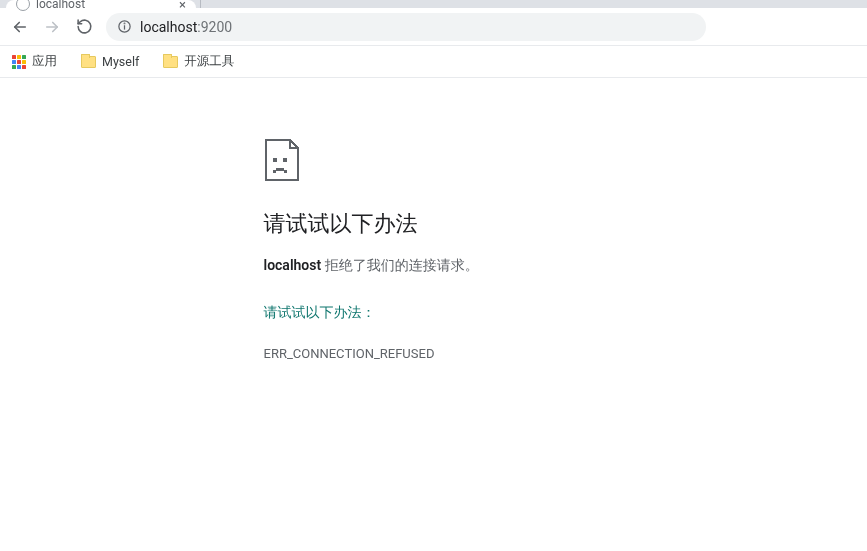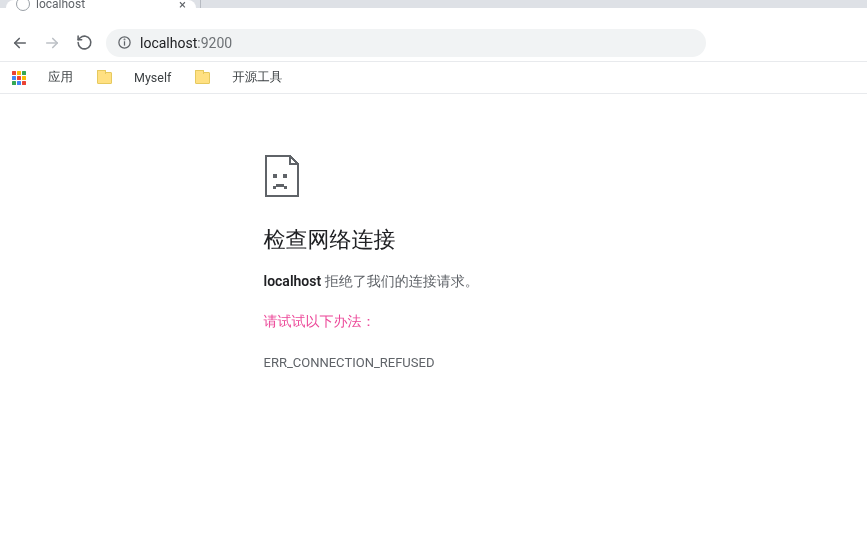--- a/index.html
+++ b/index.html
@@ -56,21 +56,20 @@
       margin-left: 4px;
     }
     
     .toolbar {
       height: 38px;
       display: flex;
       align-items: center;
       padding: 0 6px;
       gap: 4px;
       border-bottom: 1px solid #e8eaed;
-      margin-top: 16px;
     }
     .nav-btn {
       width: 28px;
       height: 28px;
       display: flex;
       align-items: center;
       justify-content: center;
       border-radius: 50%;
       color: #5f6368;
       cursor: pointer;
@@ -112,21 +111,21 @@
       display: flex;
       align-items: center;
       padding: 0 8px;
       gap: 16px;
       border-bottom: 1px solid #e8eaed;
       font-size: 12.5px;
     }
     .bm-item {
       display: flex;
       align-items: center;
-      gap: 22px;
+      gap: 6px;
       color: #3c4043;
       cursor: pointer;
       padding: 2px 4px;
     }
     .apps-icon {
       width: 14px;
       height: 14px;
       display: grid;
       grid-template-columns: repeat(3, 1fr);
       grid-template-rows: repeat(3, 1fr);
@@ -178,26 +177,26 @@
     h1.error-title {
       font-size: 22px;
       font-weight: 400;
       color: #202124;
       margin-bottom: 18px;
       line-height: 1.3;
     }
     .error-sub {
       font-size: 14px;
       color: #5f6368;
-      margin-bottom: 22px;
+      margin-bottom: 29px;
     }
     .error-sub b { color: #202124; font-weight: 600; }
     .try-title {
       font-size: 14px;
-      color: #ec4899;
+      color: #0f766e;
       margin-bottom: 24px;
     }
     ul.suggestions {
       list-style: disc;
       padding-left: 36px;
       color: #5f6368;
       font-size: 14px;
       line-height: 1.7;
     }
     ul.suggestions li.link a {
@@ -292,21 +291,21 @@
 
         <rect x="9" y="20" width="3.5" height="3.5" fill="#5f6368"></rect>
         <rect x="19" y="20" width="3.5" height="3.5" fill="#5f6368"></rect>
 
         <rect x="9" y="32" width="3" height="3" fill="#5f6368"></rect>
         <rect x="12" y="30" width="8" height="3" fill="#5f6368"></rect>
         <rect x="20" y="32" width="3" height="3" fill="#5f6368"></rect>
       </svg>
     </div>
 
-    <h1 class="error-title">检查网络连接</h1>
+    <h1 class="error-title">请试试以下办法</h1>
 
     <p class="error-sub">
       <b>localhost</b><span> 拒绝了我们的连接请求。</span>
     </p>
 
     <p class="try-title">请试试以下办法：</p>
 
     <div class="error-code">ERR_CONNECTION_REFUSED</div>
   </div>
 </div>

